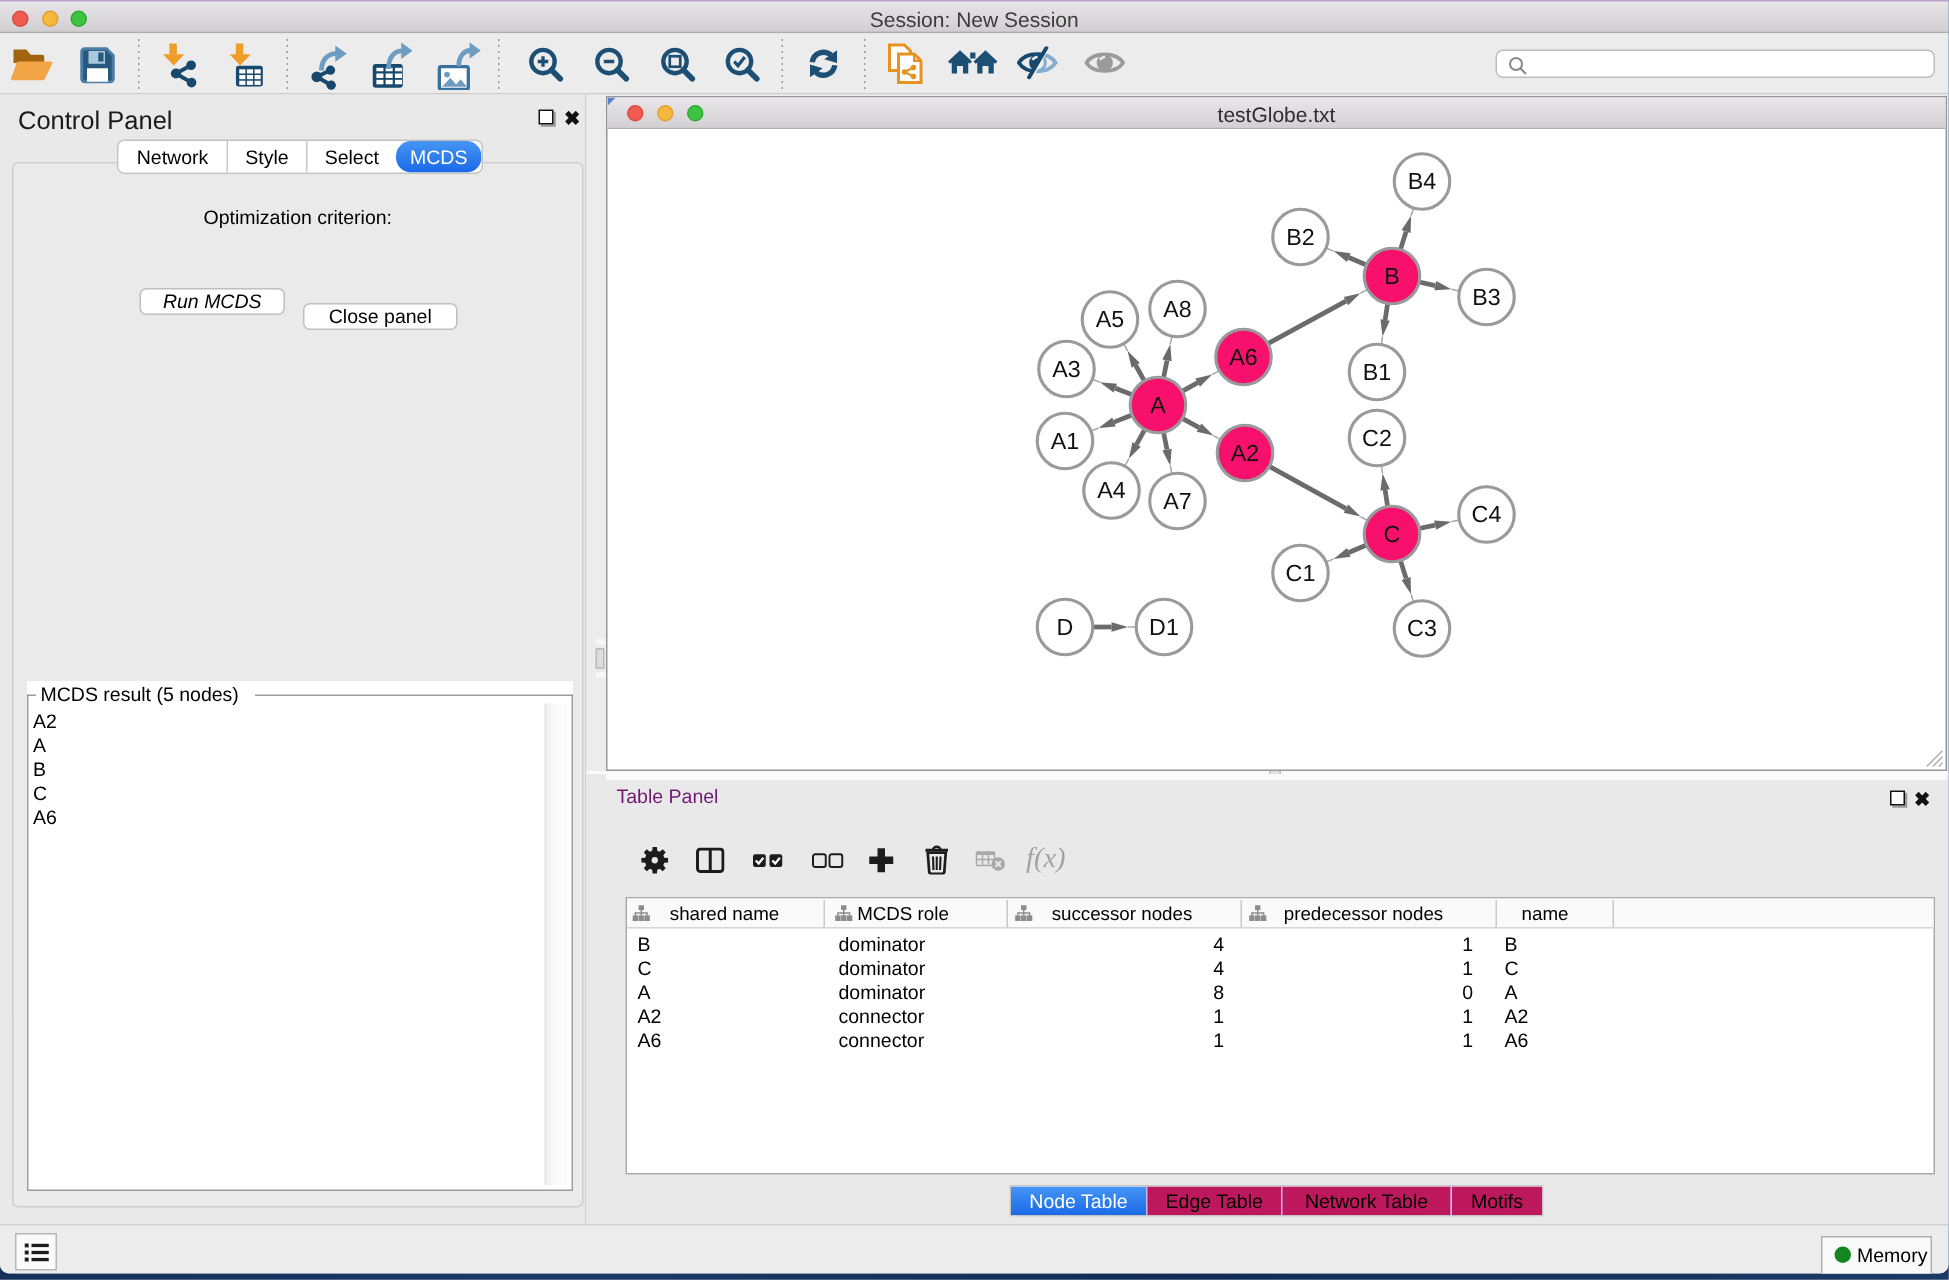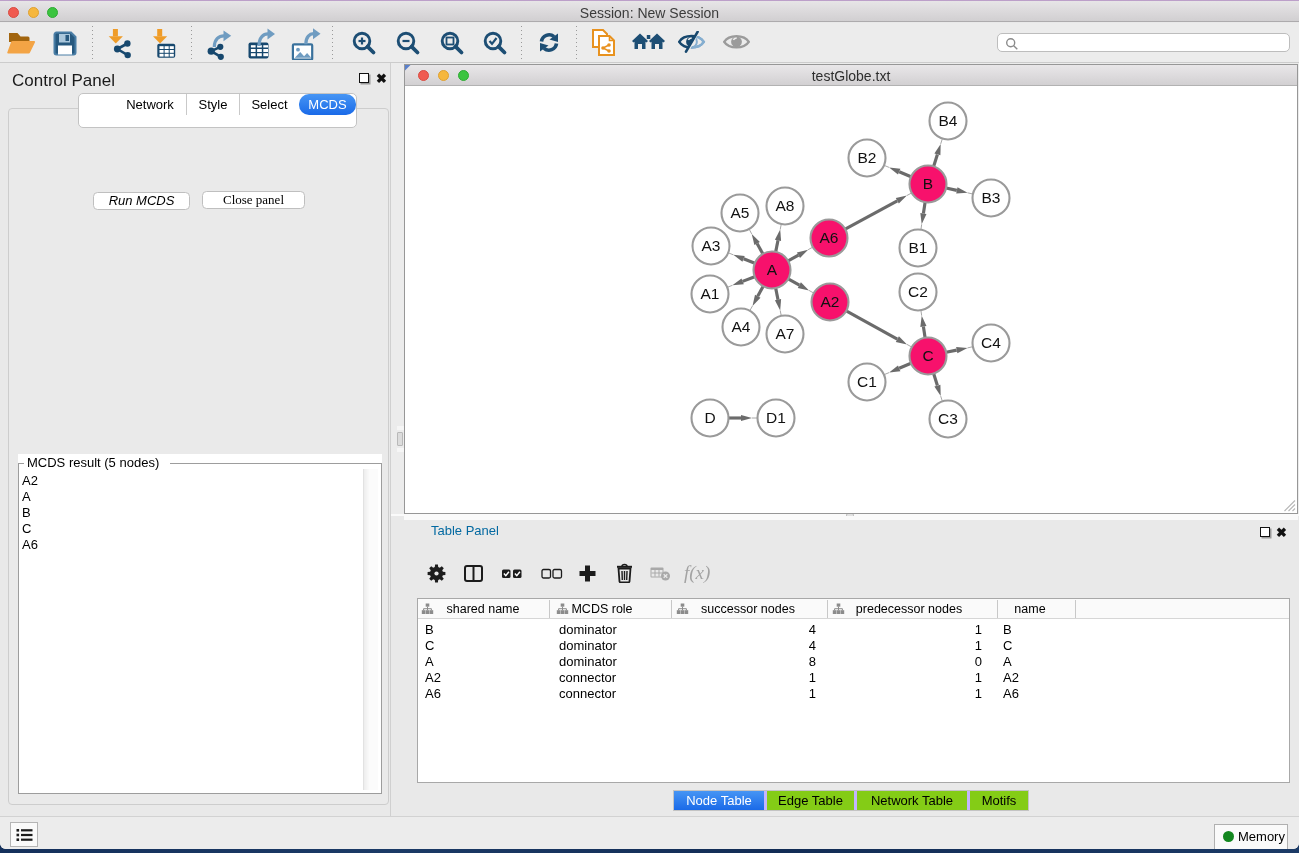--- a/index.html
+++ b/index.html
@@ -28,22 +28,22 @@
 
 #cpanel { position:absolute; left:0; top:63px; width:391px; height:753px;
   background:#e9e9e9; border-right:1px solid #d0d0d0; }
 #rightarea { position:absolute; left:391px; top:63px; width:908px; height:753px;
   background:#ececec; }
 
 #cp-title { position:absolute; left:12px; top:7.5px; font-size:17px; color:#1a1a1a; }
 .float-ic { position:absolute; width:10px; height:10px; border:1.6px solid #111;
   background:#fff; box-shadow:1.5px 1.5px 0 #9a9a9a; }
 .close-ic { position:absolute; font-size:13px; font-weight:bold; color:#111; }
-#cp-tabs { position:absolute; left:78px; top:30px; z-index:2; height:35px; display:flex;
-  border:1px solid #c3c3c3; border-radius:5px; overflow:hidden; background:#fff;padding-left:35px; }
+#cp-tabs { position:absolute; left:78px; top:30px; z-index:2; height:23px; display:flex;
+  border:1px solid #c3c3c3; border-radius:5px; overflow:hidden; background:#fff; }
 #cp-tabs .seg { height:21px; line-height:21px; font-size:13px; color:#000;
   text-align:center; background:#fff; border-left:1px solid #c9c9c9; }
 #cp-tabs .seg:first-child { border-left:none; }
 #cp-tabs .seg.sel { background:linear-gradient(#4695f4,#1a6ae8); color:#fff; border-left:none;border-radius:10px; }
 #cp-body { position:absolute; left:8px; top:45px; width:381px; height:697px;
   background:#eaeaea; border:1px solid #cdcdcd; border-radius:4px; }
 #optlabel { position:absolute; left:0; top:28px; width:100%; text-align:center;
   font-size:13px; color:#000; }
 #dropdown { position:absolute; left:35px; top:52px; width:311px; height:20px;
   background:#fff; border:1px solid #b2b2b2; border-radius:4.5px; }
@@ -65,34 +65,34 @@
 #netwin-tb { position:absolute; left:0; top:0; width:100%; height:21px;
   background:linear-gradient(#e9e7e9,#d2d0d2); border-bottom:1px solid #b2b2b2; }
 #netwin-tb .t1 { left:13px; top:5px; background:#f05b51; border:0.5px solid #d94c42; }
 #netwin-tb .t2 { left:33px; top:5px; background:#f6b73e; border:0.5px solid #e0a131; }
 #netwin-tb .t3 { left:53px; top:5px; background:#3cc440; border:0.5px solid #2fab34; }
 #netwin-tb .wt { position:absolute; width:100%; text-align:center; top:2.5px;
   font-size:14px; color:#2e2e2e; }
 #graph { position:absolute; left:0px; top:21px; }
 
 #tpanel { position:absolute; left:0px; top:453px; width:908px; height:300px; background:#e9e9e9; }
-#tp-title { position:absolute; left:40px; top:7px; font-size:13px; color:#0369a1; }
+#tp-title { position:absolute; left:20px; top:7px; font-size:13px; color:#701a75; }
 #tp-toolbar { position:absolute; left:14px; top:44px; height:30px; }
 #ttable { position:absolute; left:26px; top:82px; width:873px; height:185px;
   background:#fff; border:1px solid #a8a8a8; }
 .th-sep { position:absolute; top:1px; height:18px; width:1px; background:#c8c8c8; }
 #thead { position:absolute; left:0; top:0; width:100%; height:20px;
   background:#fafafa; border-bottom:1px solid #d6d6d6; }
 .th-txt { position:absolute; top:3px; font-size:12.5px; color:#000; }
 .trow { position:absolute; font-size:13px; color:#000; }
 
 #btabs { position:absolute; left:282px; top:274px; height:21px; display:flex;
   border:1px solid #c3c3c3; border-radius:0; overflow:hidden; background:#fff; }
 #btabs .seg { height:19px; line-height:19px; font-size:13px; color:#000;
-  text-align:center; background:#84cc16; border-left:3px solid #c4b5fd; }
+  text-align:center; background:#be185d; border-left:1px solid #c4b5fd; }
 #btabs .seg:first-child { border-left:none; }
 #btabs .seg.sel { background:linear-gradient(#4695f4,#1a6ae8); color:#fff; border-left:none; }
 
 #statusbar { position:absolute; left:0; top:816px; width:1299px; height:33px;
   background:#ececec; border-top:1px solid #d2d2d2; }
 #listbtn { position:absolute; left:10px; top:5px; width:28px; height:25px;
   background:#fafafa; border:1px solid #b5b5b5; }
 #membtn { position:absolute; left:1214px; top:7px; width:74px; height:34px;
   background:#fafafa; border:1px solid #b0b0b0; font-size:13px; color:#000; }
 #membtn .dot { position:absolute; left:8px; top:5.5px; width:11px; height:11px;
@@ -263,22 +263,23 @@
     <div id="cp-title">Control Panel</div>
     <div class="float-ic" style="left:359px; top:10px;"></div>
     <div class="close-ic" style="left:376px; top:8px;">✖</div>
     <div id="cp-tabs">
       <div class="seg" style="width:72px;">Network</div>
       <div class="seg" style="width:53px;">Style</div>
       <div class="seg" style="width:60px;">Select</div>
       <div class="seg sel" style="width:57px;">MCDS</div>
     </div>
     <div id="cp-body">
+      <div id="optlabel">Optimization criterion:</div>
       <div class="btn" style="left:84px; top:83px; width:97px;font-style:italic;">Run MCDS</div>
-      <div class="btn" style="left:193px; top:82px; width:103px;font-family:Liberation Serif, serif;">Close panel</div>
+      <div class="btn" style="left:193px; top:93px; width:103px;">Close panel</div>
       <div id="mcdsbox">
         <div class="bl" style="left:0; top:8.5px; width:6px; height:1px;"></div>
         <div class="bl" style="left:152px; top:8.5px; right:0; height:1px;"></div>
         <div class="bl" style="left:0; top:8.5px; width:1px; bottom:0;"></div>
         <div class="bl" style="right:0; top:8.5px; width:1px; bottom:0;"></div>
         <div class="bl" style="left:0; bottom:0; right:0; height:1px;"></div>
         <div id="mcdslegend">MCDS result (5 nodes)</div>
         <div id="mcdslist">A2<br>A<br>B<br>C<br>A6</div>
         <div id="mcds-vsb"></div>
       </div>

